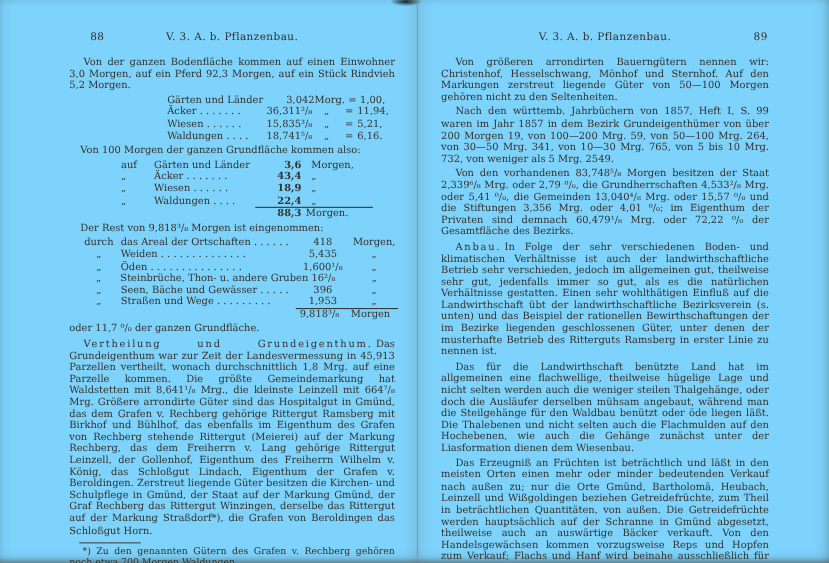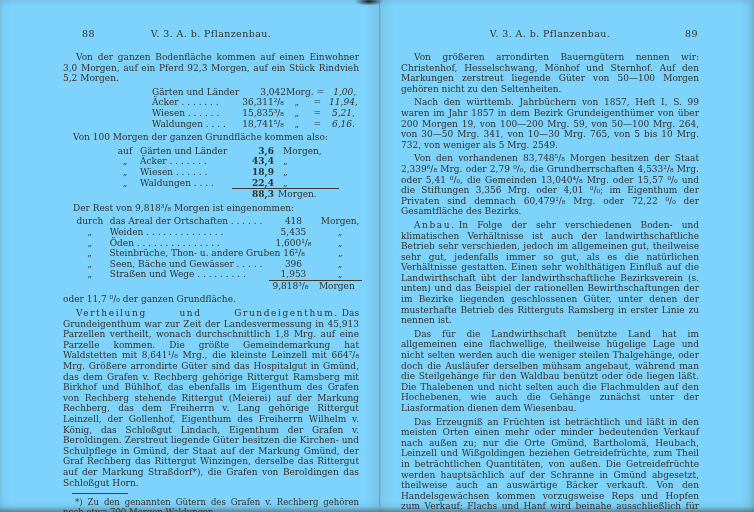--- a/index.html
+++ b/index.html
@@ -47,23 +47,23 @@
   .para{text-indent:13px;text-align:justify;}
   .no-indent{text-indent:0;}
   .gesperrt{letter-spacing:1.6px;}
   .gesperrt:not(:empty){margin-right:3px;}
   .trow{display:flex;white-space:nowrap;}
   .t1{margin-left:92px;}
   .t1 .c-label{width:88px;}
   .t1 .c-val{width:54px;text-align:right;}
   .t1 .c-unit{width:28px;text-align:center;}
   .t1 .c-eq{width:16px;text-align:center;}
-  .t1 .c-ratio{width:40px;text-align:center;font-style:italic;}
+  .t1 .c-ratio{width:40px;text-align:left;}
   .t2{margin-left:50px;}
-  .t2 .c-pre{width:30px;text-align:center;}
+  .t2 .c-pre{width:30px;text-align:left;}
   .t2 .c-label{width:92px;}
   .t2 .c-val{width:42px;text-align:right;font-weight:bold;}
   .t2 .c-unit{width:56px;padding-left:9px;}
   .t3{margin-left:10px;}
   .t3 .c-pre{width:40px;text-align:center;}
   .t3 .c-label{width:160px;}
   .t3 .c-val{width:50px;text-align:center;}
   .t3 .c-unit{width:44px;text-align:center;}
   .u{border-bottom:1px solid #3b3834;}
   .total .c-unit{text-align:left;padding-left:4px;}

